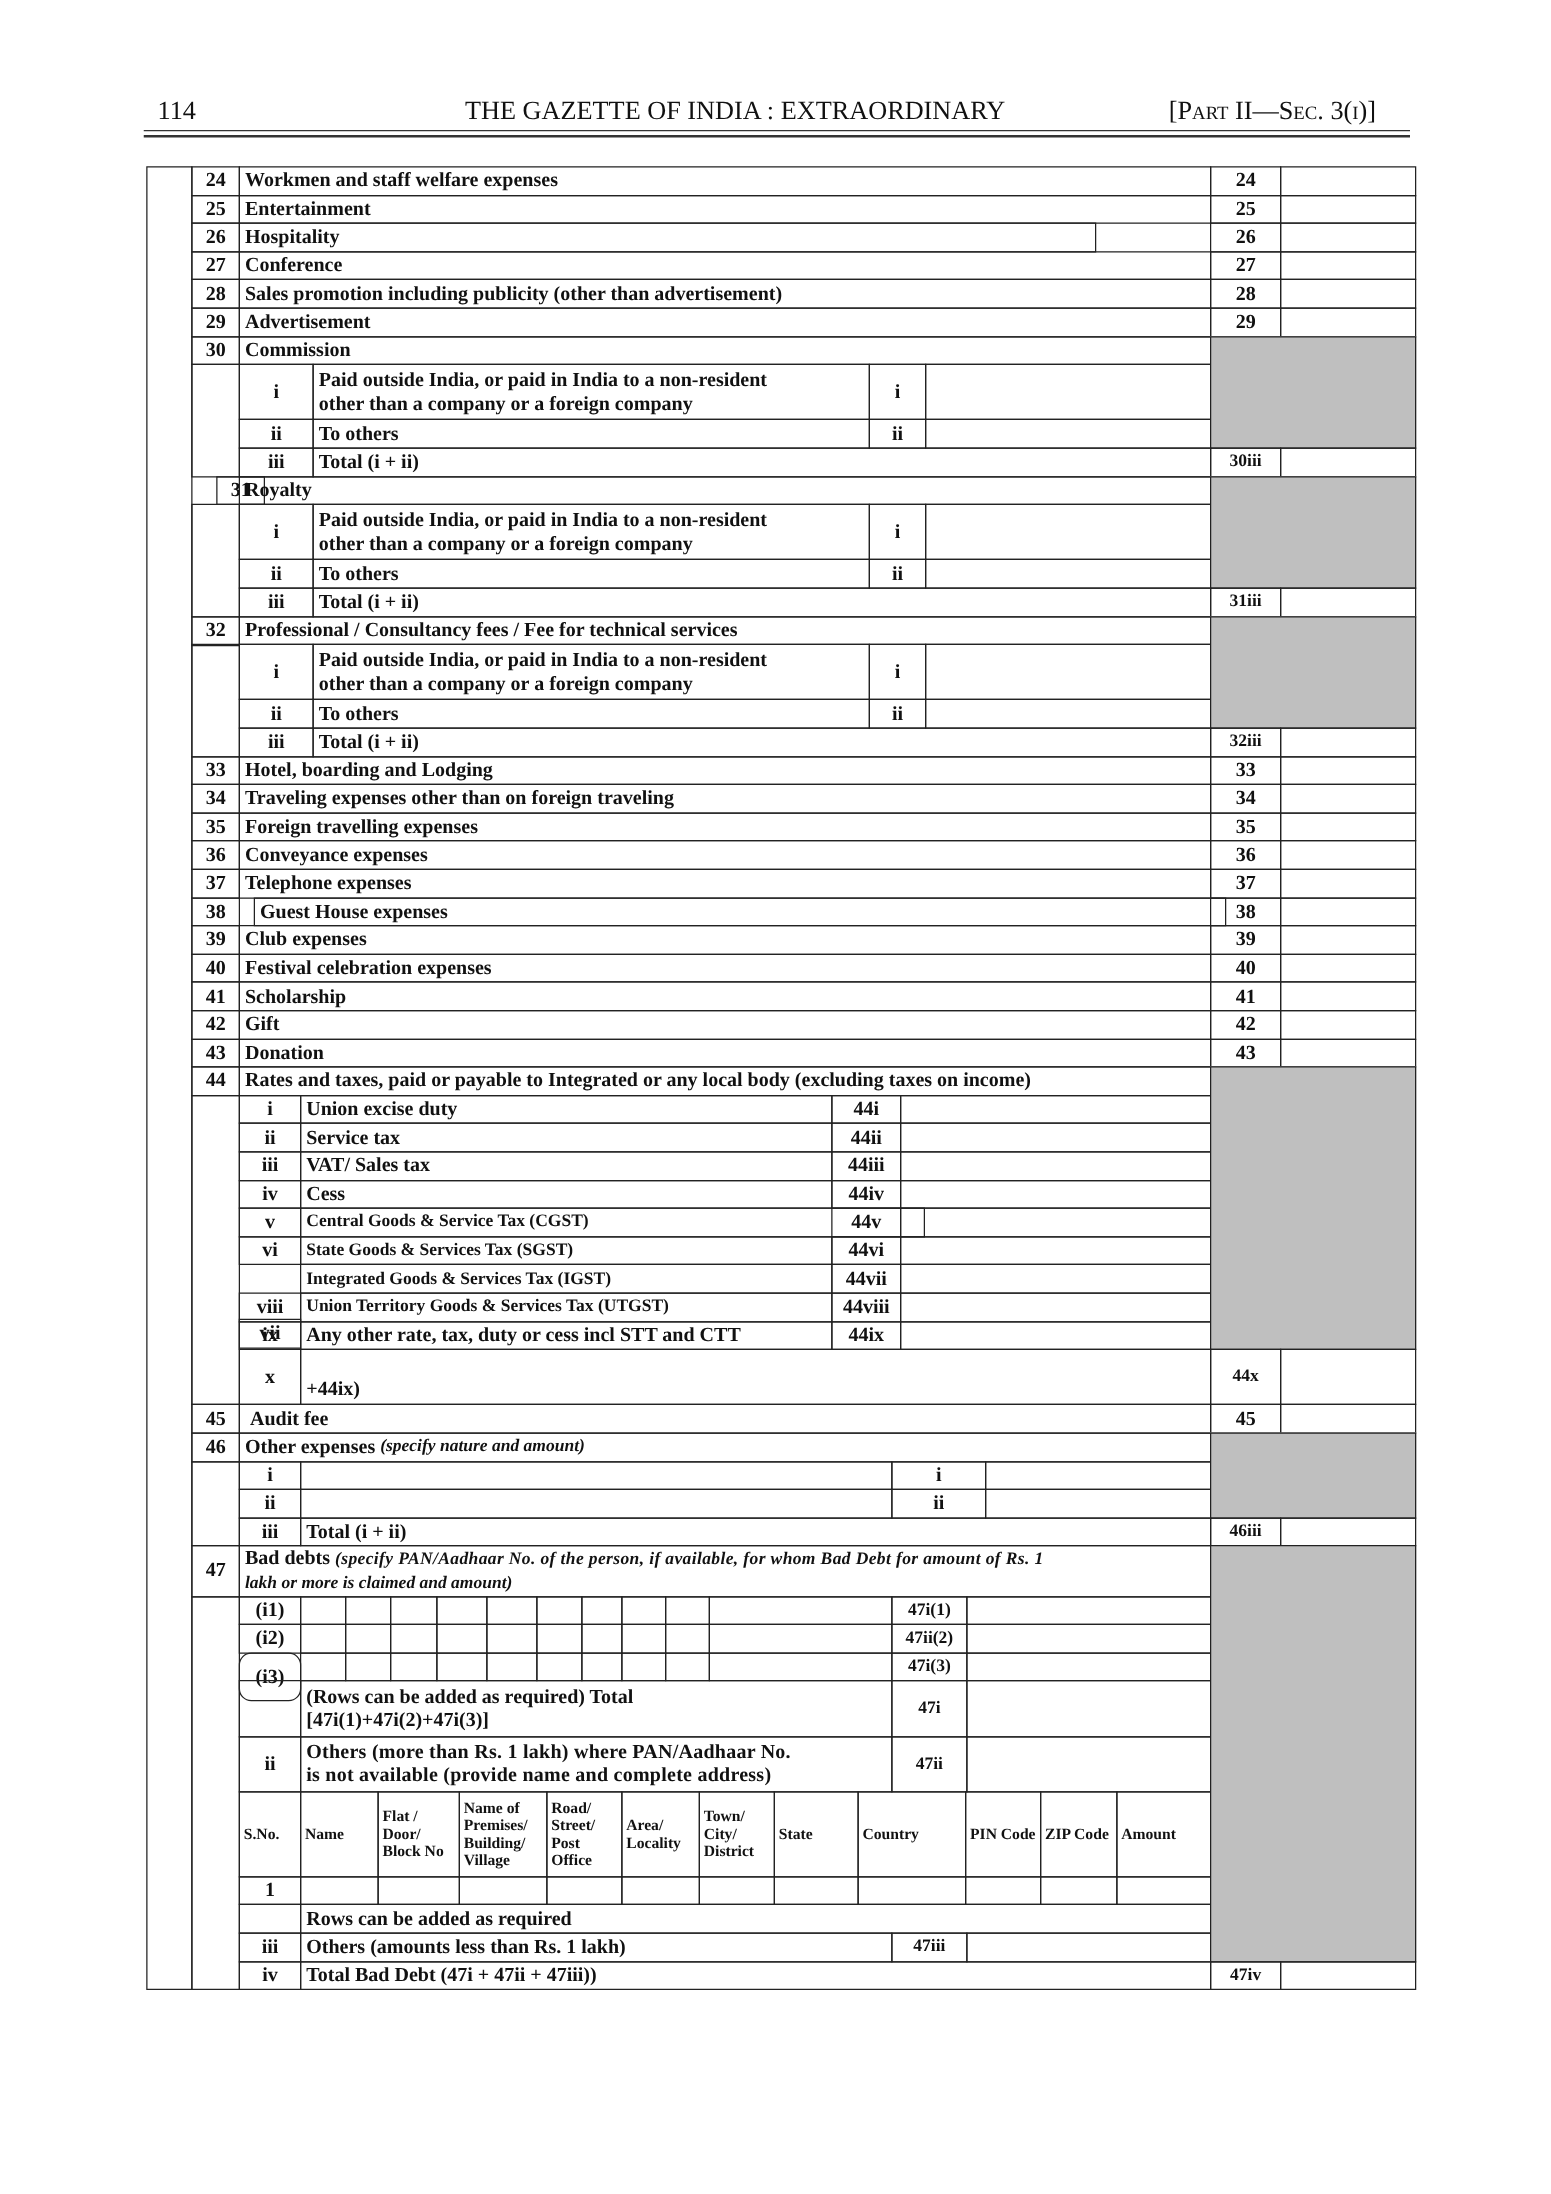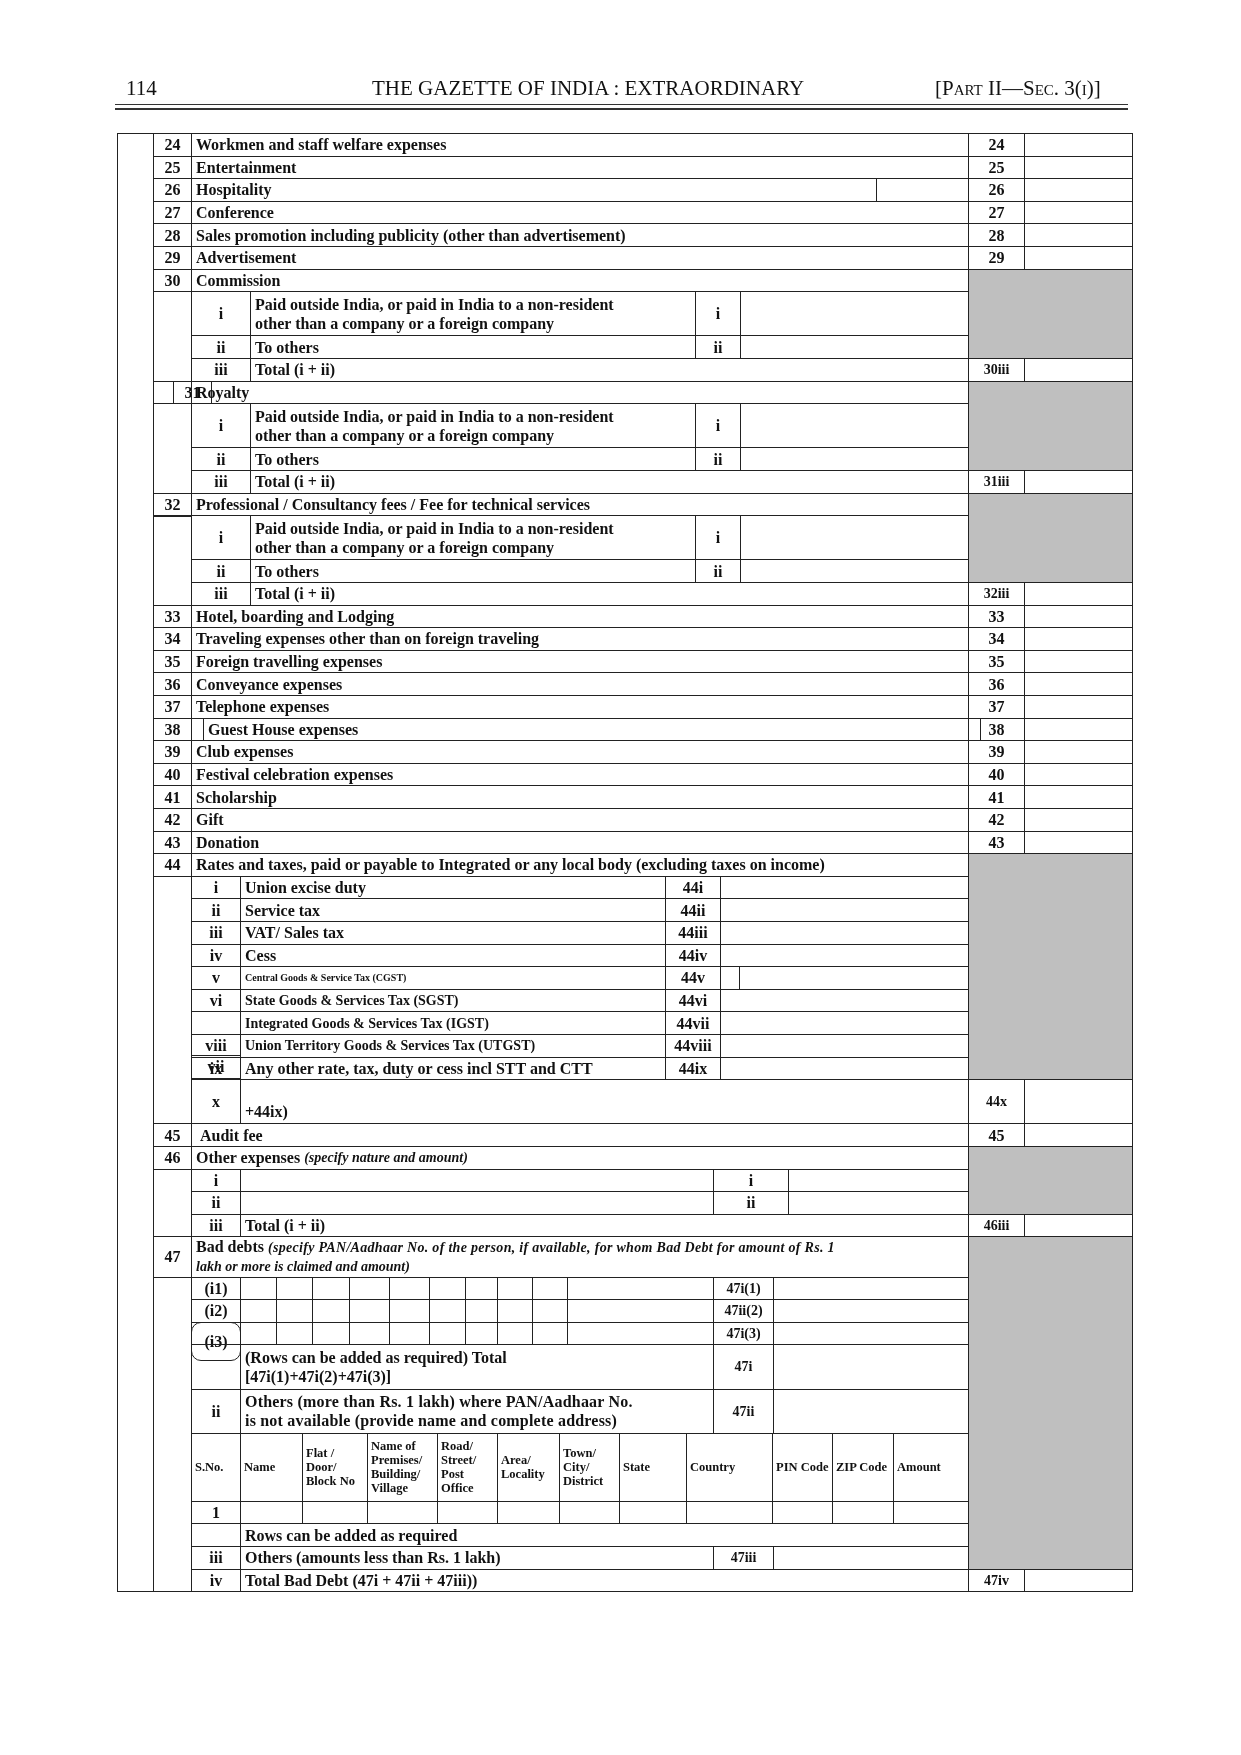--- a/index.html
+++ b/index.html
@@ -157,21 +157,21 @@
     <div class="cell" style="left: 720px; top: 898.4px; width: 249px; height: 23.6px;"></div>
     <div class="cell c" style="left: 191px; top: 921px; width: 50px; height: 23.6px;">iii</div>
     <div class="cell" style="left: 240px; top: 921px; width: 426px; height: 23.6px;">VAT/ Sales tax</div>
     <div class="cell c" style="left: 665px; top: 921px; width: 56px; height: 23.6px;">44iii</div>
     <div class="cell" style="left: 720px; top: 921px; width: 249px; height: 23.6px;"></div>
     <div class="cell c" style="left: 191px; top: 943.6px; width: 50px; height: 23.6px;">iv</div>
     <div class="cell" style="left: 240px; top: 943.6px; width: 426px; height: 23.6px;">Cess</div>
     <div class="cell c" style="left: 665px; top: 943.6px; width: 56px; height: 23.6px;">44iv</div>
     <div class="cell" style="left: 720px; top: 943.6px; width: 249px; height: 23.6px;"></div>
     <div class="cell c" style="left: 191px; top: 966.2px; width: 50px; height: 23.6px;">v</div>
-    <div class="cell" style="left: 240px; top: 966.2px; width: 500px; height: 23.6px; font-size: 10px;">Central Goods &amp; Service Tax (CGST)</div>
+    <div class="cell" style="left: 240px; top: 966.2px; width: 500px; height: 23.6px; font-size: 14px;">Central Goods &amp; Service Tax (CGST)</div>
     <div class="cell c" style="left: 665px; top: 966.2px; width: 56px; height: 23.6px;">44v</div>
     <div class="cell" style="left: 720px; top: 966.2px; width: 249px; height: 23.6px;"></div>
     <div class="cell c" style="left: 191px; top: 988.8px; width: 50px; height: 23.6px;">vi</div>
     <div class="cell" style="left: 240px; top: 988.8px; width: 426px; height: 23.6px; font-size: 14px;">State Goods &amp; Services Tax (SGST)</div>
     <div class="cell c" style="left: 665px; top: 988.8px; width: 56px; height: 23.6px;">44vi</div>
     <div class="cell" style="left: 720px; top: 988.8px; width: 249px; height: 23.6px;"></div>
     <div class="cell c" style="left: 191px; top: 1055px; width: 50px; height: 23.6px;">vii</div>
     <div class="cell" style="left: 240px; top: 1011.4px; width: 426px; height: 23.6px; font-size: 14px;">Integrated Goods &amp; Services Tax (IGST)</div>
     <div class="cell c" style="left: 665px; top: 1011.4px; width: 56px; height: 23.6px;">44vii</div>
     <div class="cell" style="left: 720px; top: 1011.4px; width: 249px; height: 23.6px;"></div>

